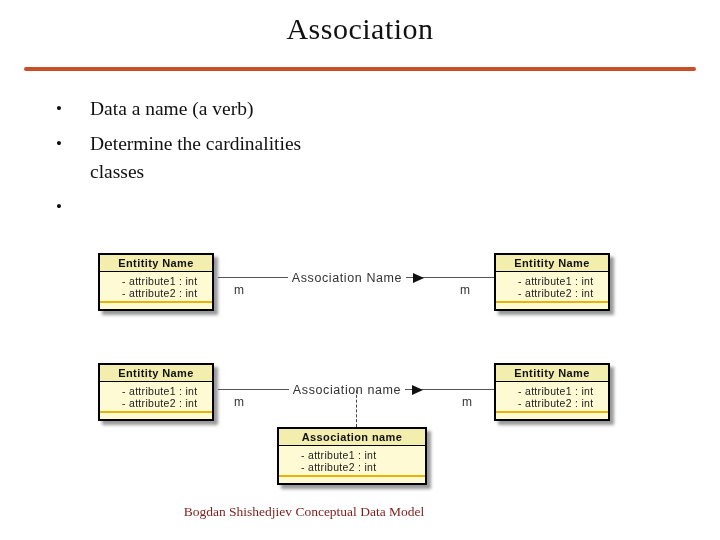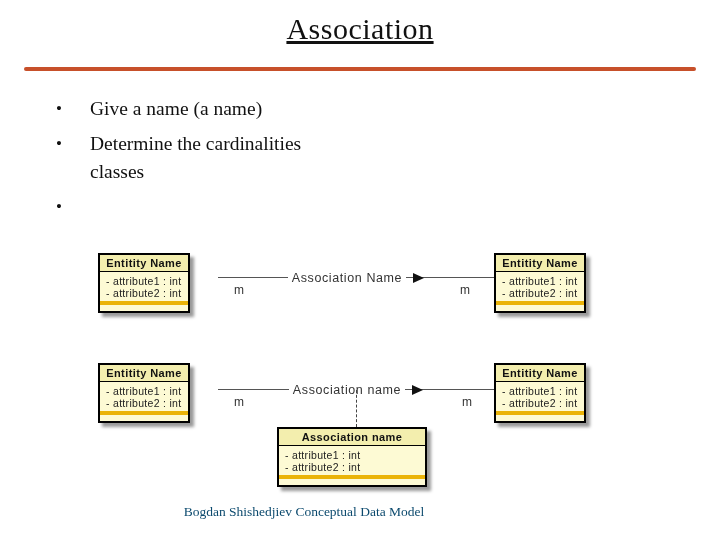--- a/index.html
+++ b/index.html
@@ -4,47 +4,47 @@
 <style>
   html,body{margin:0;padding:0;background:#888;}
   .slide{
     position:relative;width:720px;height:540px;background:#ffffff;
     overflow:hidden;font-family:"Liberation Serif",serif;
     margin:0 auto;
   }
   
   .title{
     position:absolute;top:12px;left:0;width:720px;text-align:center;
-    font-size:30px;font-weight:400;color:#111;letter-spacing:.5px;text-decoration:underline;
+    font-size:30px;font-weight:400;color:#111;letter-spacing:.5px;
   }
   .rule{
     position:absolute;top:67px;left:24px;width:672px;height:4px;
     background:#c7502a;border-radius:2px;
   }
   
   .bullets{position:absolute;top:95px;left:56px;margin:0;padding:0;list-style:none;}
   .bullets li{display:flex;margin:0 0 7px 0;}
   .bullets .mark{
     width:34px;font-size:17px;line-height:28px;color:#111;flex:0 0 34px;
   }
   .bullets .btxt{
     font-size:19.5px;line-height:28px;color:#111;max-width:215px;display:inline-block;
   }
   
   .uml-box{
-    position:absolute;width:92px;border:2px solid #000;background:#fdfad4;
+    position:absolute;width:116px;border:2px solid #000;background:#fdfad4;
     box-shadow:4px 4px 3px #9a9a9a;font-family:"Liberation Sans",sans-serif;
     box-sizing:border-box;
   }
   .uml-box .hdr{
     background:#f3eeae;border-bottom:1px solid #000;font-weight:bold;
     font-size:11px;text-align:center;padding:2px 0 2px 0;color:#111;letter-spacing:.4px;
   }
   .uml-box .attrs{
-    border-bottom:4px solid #eab308;padding:3px 6px 2px 6px;font-size:10.5px;
+    border-bottom:2px solid #eab308;padding:3px 6px 2px 22px;font-size:10.5px;
     color:#222;line-height:12px;background:#fdfad4;letter-spacing:.3px;
   }
   .uml-box .attrs div{white-space:nowrap;}
   .uml-box .empty{height:6px;background:#fdfad4;}
   .assoc-box{width:150px;}
   .connector{position:absolute;height:1px;background:#555;}
   .mult{
     position:absolute;font-family:"Liberation Sans",sans-serif;font-size:12px;color:#333;
   }
   .assoc-label-wrap{
@@ -56,38 +56,38 @@
     background:#fff;padding:0 4px;letter-spacing:.6px;white-space:nowrap;
   }
   .arrow-right{
     width:0;height:0;border-left:11px solid #111;
     border-top:5px solid transparent;border-bottom:5px solid transparent;
   }
   .dashed-v{position:absolute;width:0;border-left:1px dashed #444;}
   
   .footer-text{
     position:absolute;top:504px;left:0;width:608px;text-align:center;
-    font-size:13.5px;color:#0c4a6e;
+    font-size:13.5px;color:#7f1d1d;
   }
   .page-num{
     position:absolute;top:508px;left:652px;font-size:13px;color:#333;margin-top:28px;
   }
 </style>
 </head>
 <body>
 
 <div class="slide">
 
   <div class="title">Association</div>
   <div class="rule"></div>
 
   <ul class="bullets">
     <li>
       <span class="mark">•</span>
-      <span class="btxt">Give a name (a name)</span>
+      <span class="btxt">Data a name (a verb)</span>
     </li>
     <li>
       <span class="mark">•</span>
       <span class="btxt">Determine the cardinalities classes</span>
     </li>
     <li>
       <span class="mark">•</span>
     </li>
   </ul>
 

